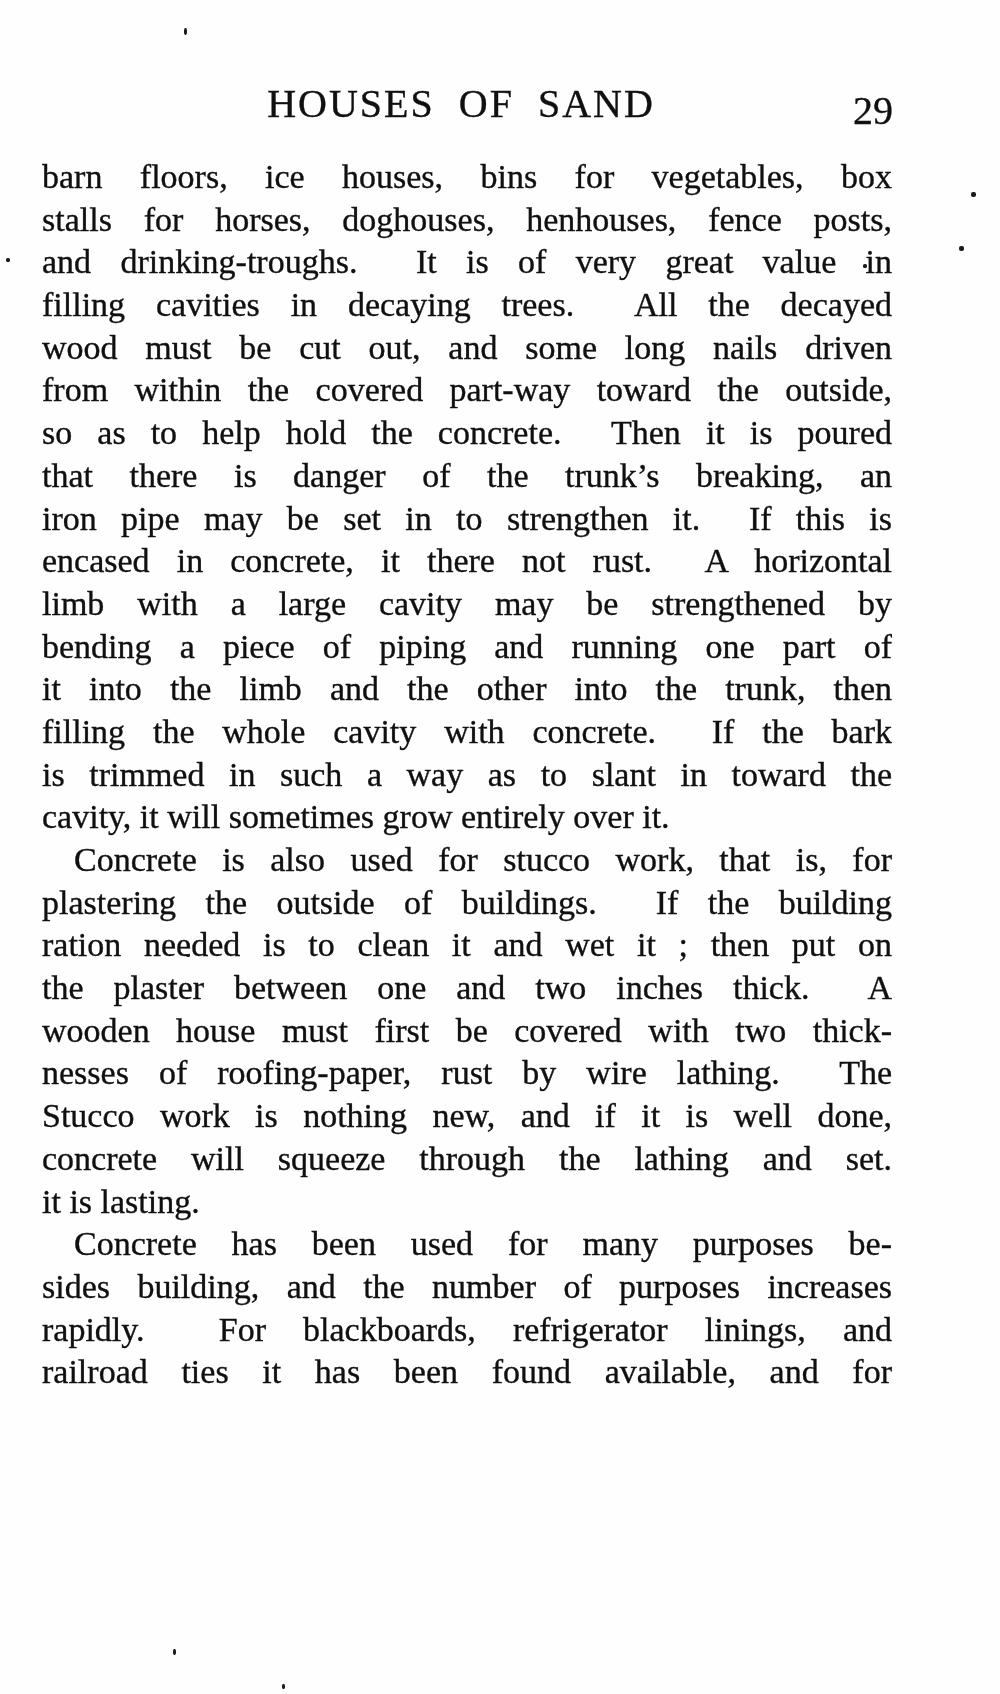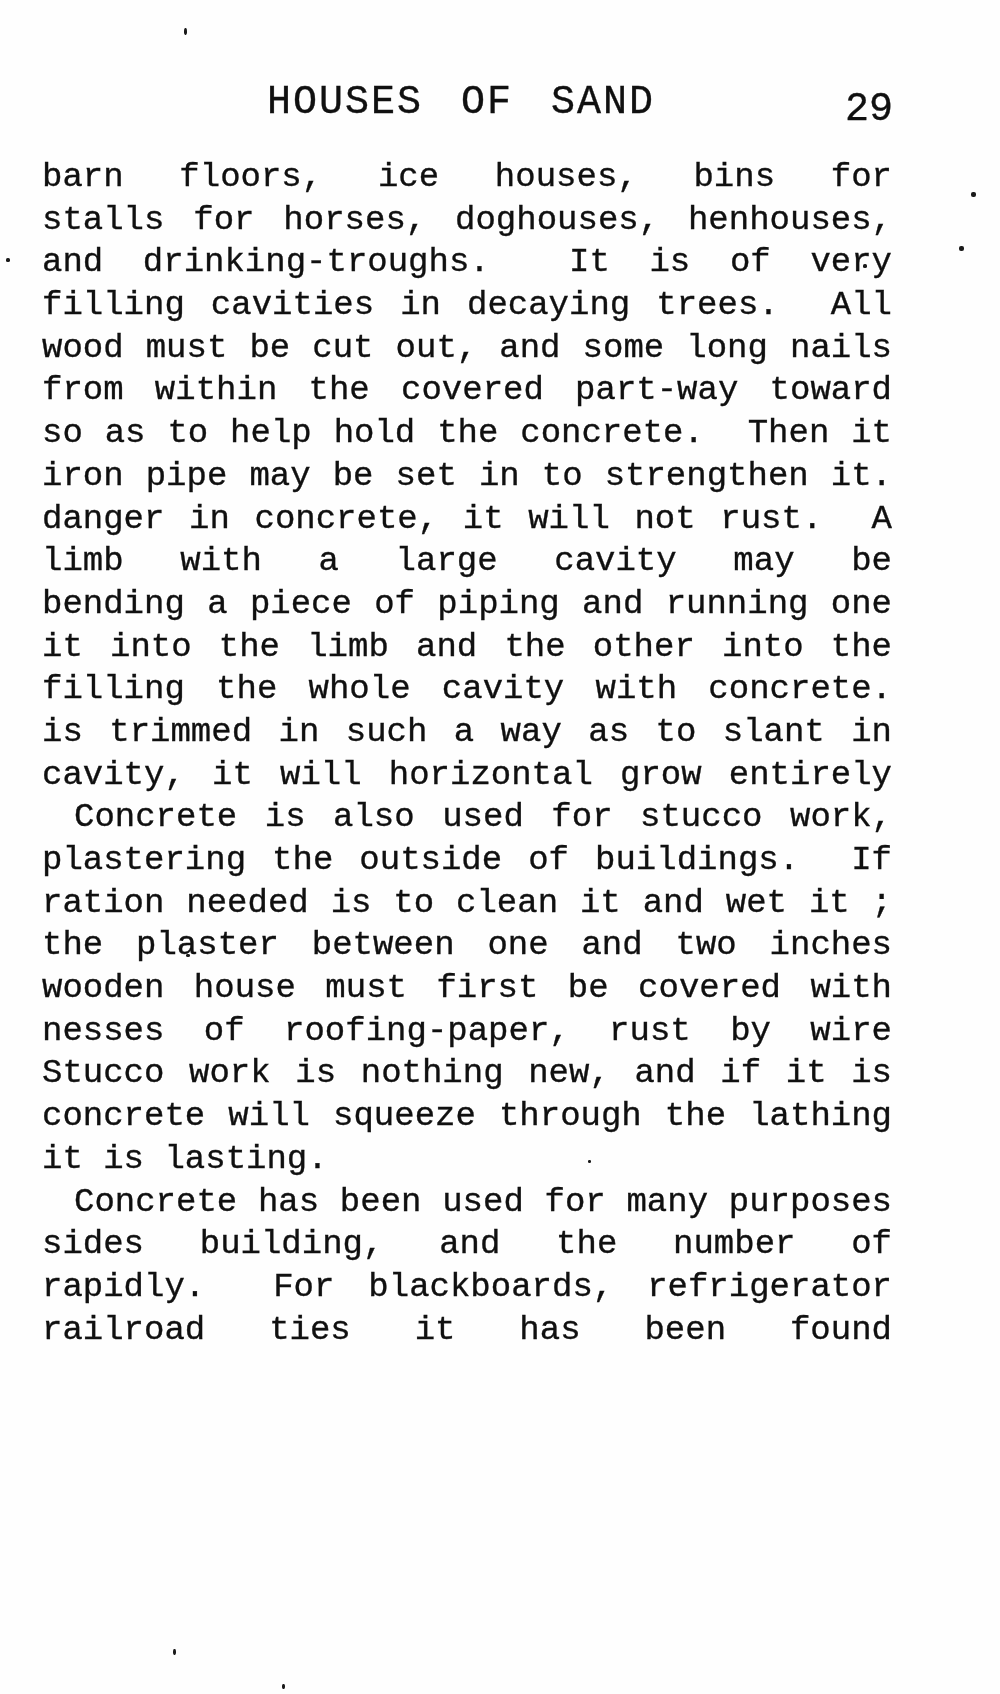--- a/index.html
+++ b/index.html
@@ -2,21 +2,21 @@
 <html><head>
 <meta charset="utf-8">
 <style>
   html, body { margin: 0; padding: 0; background: #ffffff; }
   .page {
     position: relative;
     width: 1000px;
     height: 1694px;
     background: #fefefe;
     color: #101010;
-    font-family: Liberation Mono, monospace;
+    font-family: Liberation Serif, serif;
     -webkit-text-stroke: 0.35px currentColor;
     overflow: hidden;
   }
   .running-title {
     position: absolute;
     left: 30px;
     top: 80px;
     width: 862px;
     text-align: center;
     font-size: 40px;
@@ -64,28 +64,29 @@
   <div class="page-number">29</div>
 
   <div class="text-block" id="text-block">
       <div class="line">barn floors, ice houses, bins for vegetables, box</div>
       <div class="line">stalls for horses, doghouses, henhouses, fence posts,</div>
       <div class="line">and drinking-troughs.  It is of very great value in</div>
       <div class="line">filling cavities in decaying trees.  All the decayed</div>
       <div class="line">wood must be cut out, and some long nails driven</div>
       <div class="line">from within the covered part-way toward the outside,</div>
       <div class="line">so as to help hold the concrete.  Then it is poured</div>
+      <div class="line">that there is danger of the trunk’s breaking, an</div>
       <div class="line">iron pipe may be set in to strengthen it.  If this is</div>
-      <div class="line">danger in concrete, it will not rust.  A horizontal</div>
+      <div class="line">encased in concrete, it there not rust.  A horizontal</div>
       <div class="line">limb with a large cavity may be strengthened by</div>
       <div class="line">bending a piece of piping and running one part of</div>
       <div class="line">it into the limb and the other into the trunk, then</div>
       <div class="line">filling the whole cavity with concrete.  If the bark</div>
       <div class="line">is trimmed in such a way as to slant in toward the</div>
-      <div class="line end">cavity, it will horizontal grow entirely over it.</div>
+      <div class="line end">cavity, it will sometimes grow entirely over it.</div>
       <div class="line indent">Concrete is also used for stucco work, that is, for</div>
       <div class="line">plastering the outside of buildings.  If the building</div>
       <div class="line">ration needed is to clean it and wet it ; then put on</div>
       <div class="line">the plaster between one and two inches thick.  A</div>
       <div class="line">wooden house must first be covered with two thick-</div>
       <div class="line">nesses of roofing-paper, rust by wire lathing.  The</div>
       <div class="line">Stucco work is nothing new, and if it is well done,</div>
       <div class="line">concrete will squeeze through the lathing and set.</div>
       <div class="line end">it is lasting.</div>
       <div class="line indent">Concrete has been used for many purposes be-</div>

